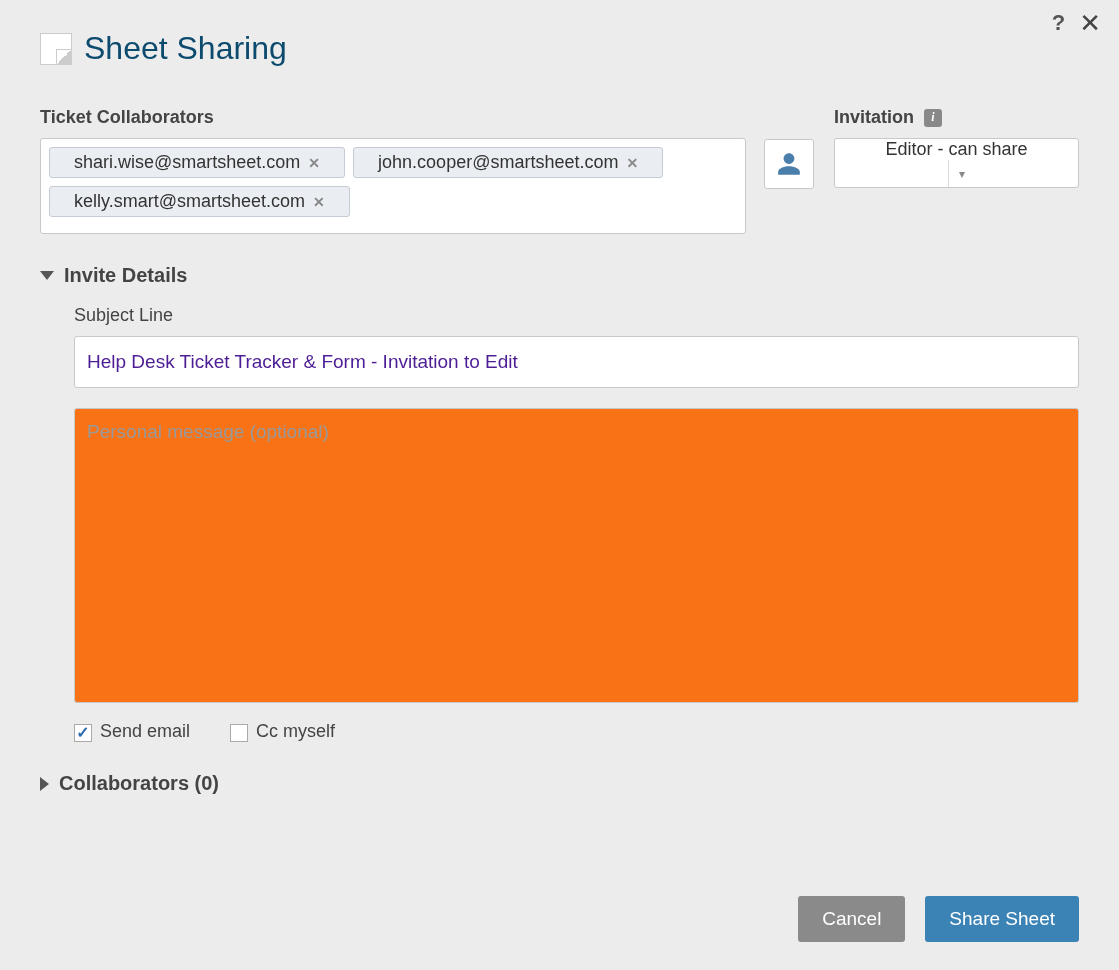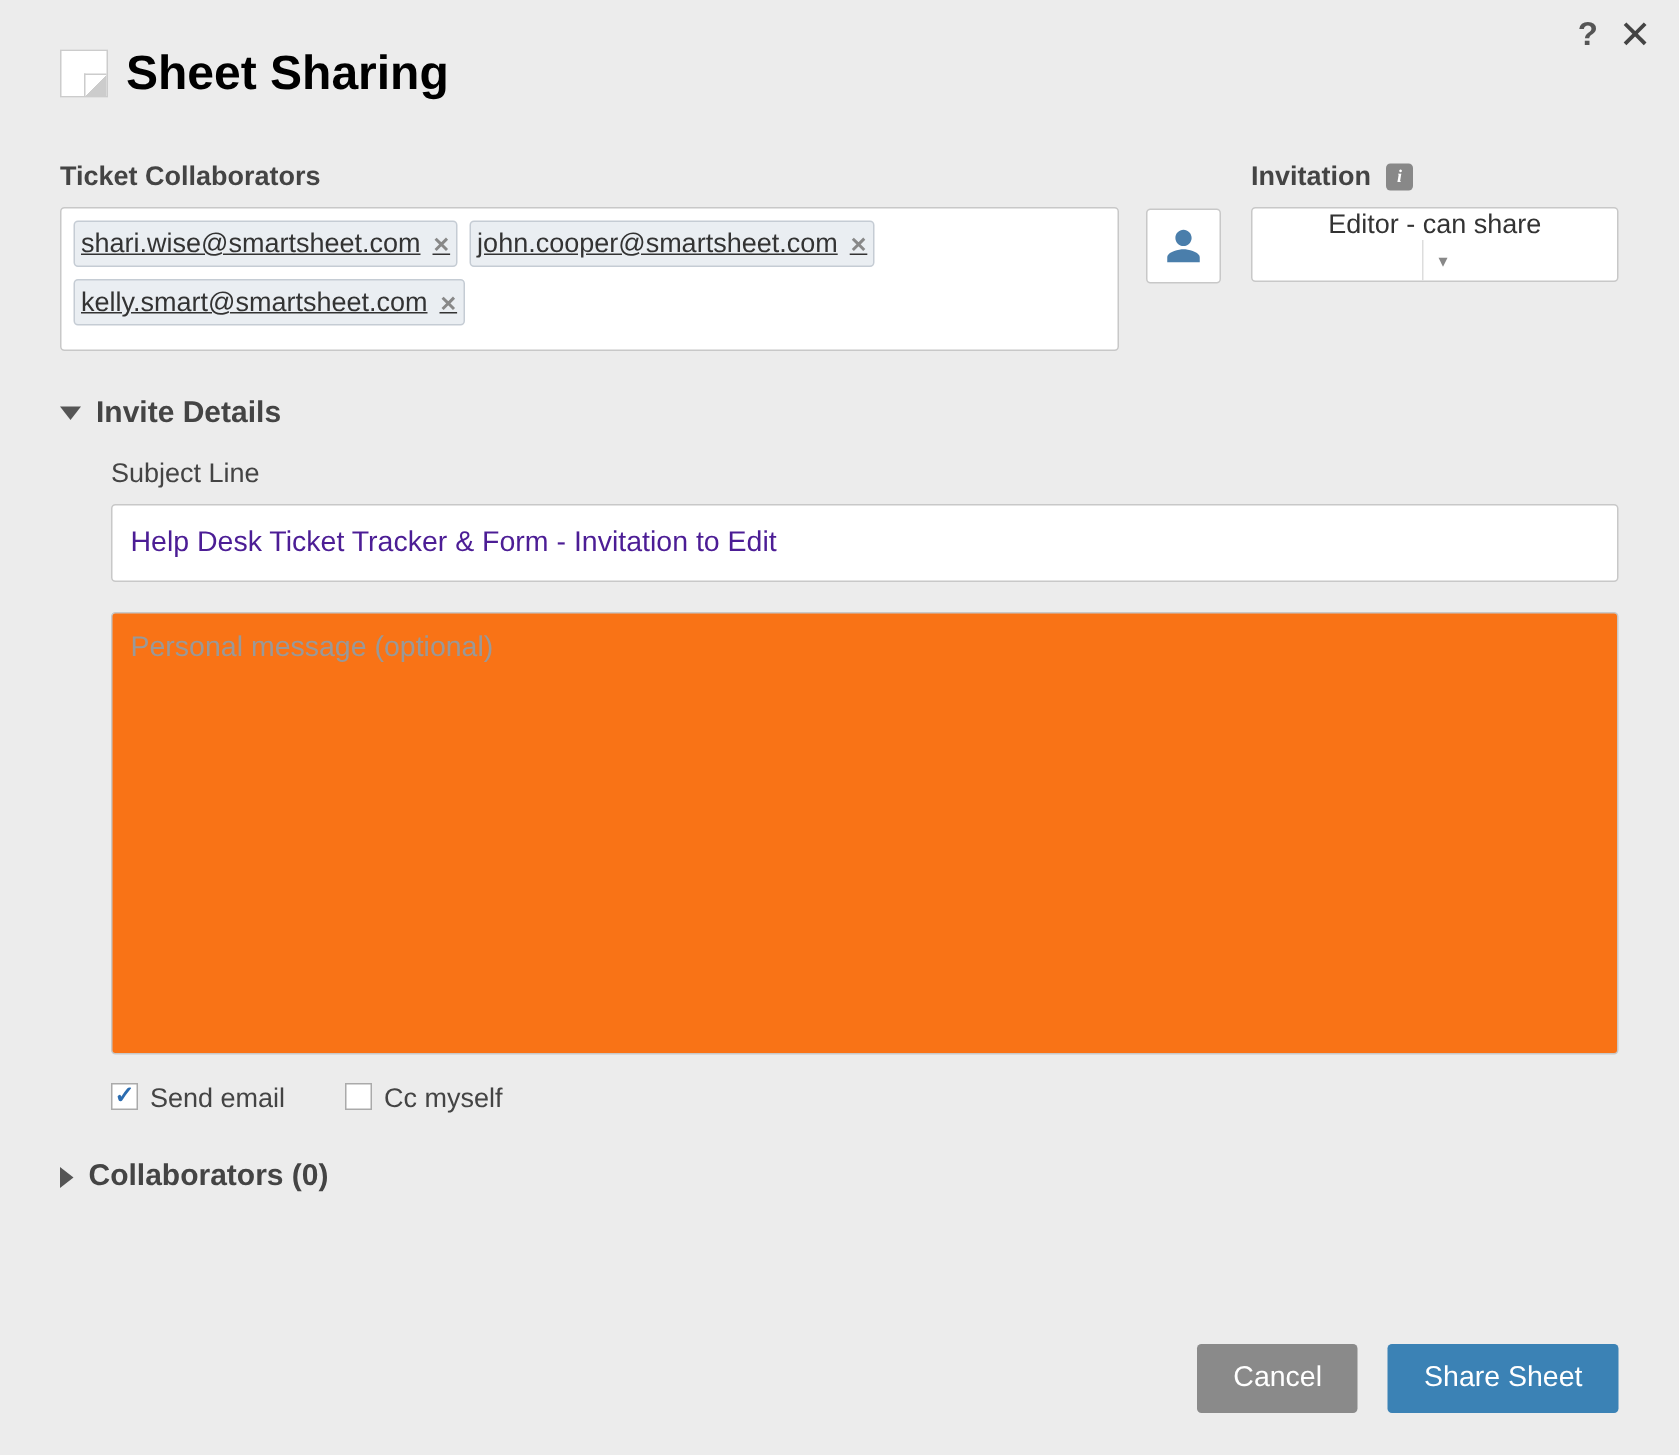--- a/index.html
+++ b/index.html
@@ -51,22 +51,22 @@
       content:"";
       position:absolute;
       right:0;bottom:0;
       width:14px;height:14px;
       background: linear-gradient(135deg, #fff 50%, #ccc 50%);
       border-top:1px solid #ccc;
       border-left:1px solid #ccc;
     }
     .page-title {
       font-size: 32px;
-      font-weight: 700;
-      color: #000000;
+      font-weight: 400;
+      color: #0c4a6e;
     }
     .row1 {
       display: flex;
       gap: 18px;
       align-items: flex-start;
       margin-bottom: 30px;
     }
     .col-invite { flex: 1; }
     .col-add { width: 52px; padding-top: 32px; }
     .col-perm { width: 245px; }
@@ -100,27 +100,26 @@
       min-height: 96px;
       display:flex;
       flex-wrap:wrap;
       gap:8px;
       align-content:flex-start;
     }
     .tag {
       background:#eaeef2;
       border:1px solid #c5ccd4;
       border-radius:3px;
-      padding:4px 4px;
+      padding:4px 24px;
       display:flex;
       align-items:center;
       gap:8px;
       font-size:18px;
       color:#333;
-      text-decoration:underline;
     }
     .tag-x {
       color:#888;
       font-size:14px;
       cursor:pointer;
       font-weight:bold;
     }
     .add-person-btn {
       width:50px;height:50px;
       background:#fff;
@@ -209,21 +208,21 @@
     }
     .textarea::placeholder { color:#999; }
     .check-row {
       display:flex;
       gap:40px;
       margin-top:14px;
       margin-bottom:30px;
     }
     .check-item {
       display:flex;
-      align-items:flex-start;
+      align-items:flex-end;
       gap:8px;
       font-size:18px;
       color:#444;
       cursor:pointer;
     }
     .chk {
       width:18px;height:18px;
       background:#fff;
       border:1px solid #aaa;
       display:flex;

